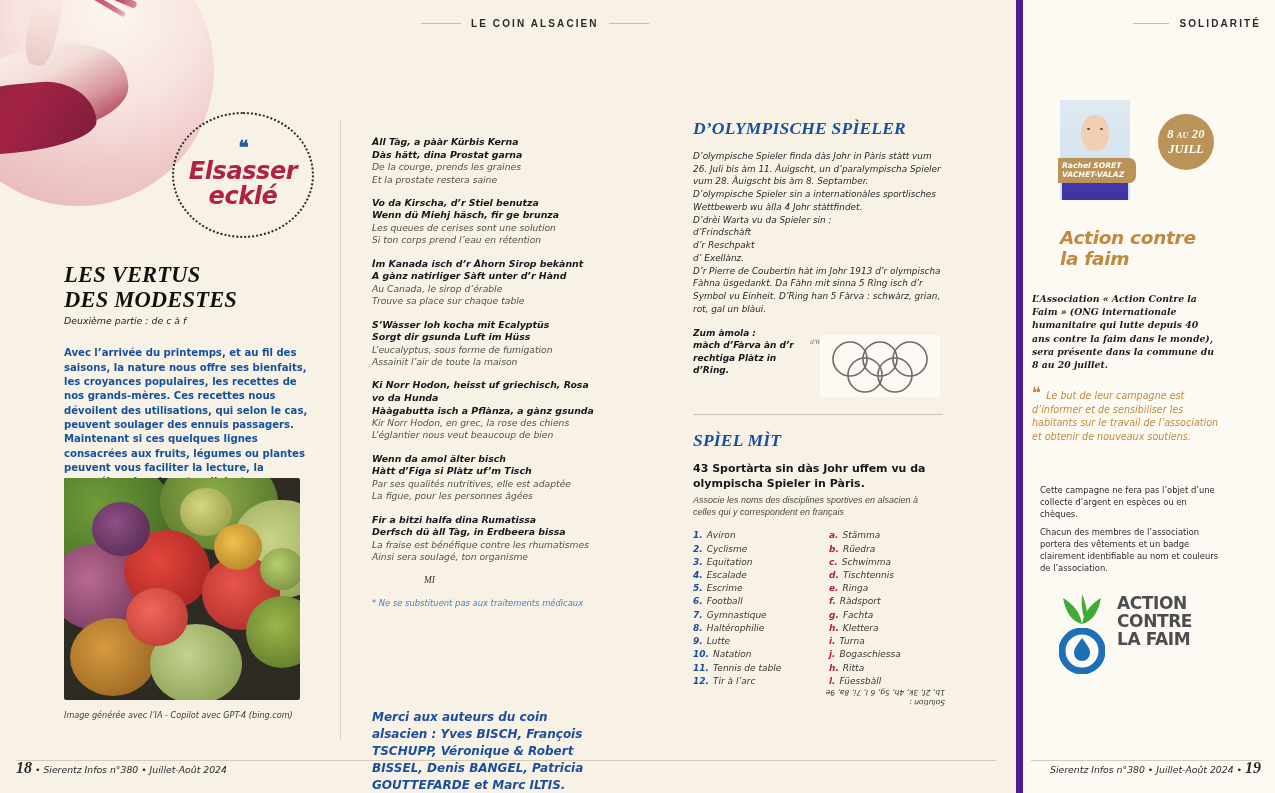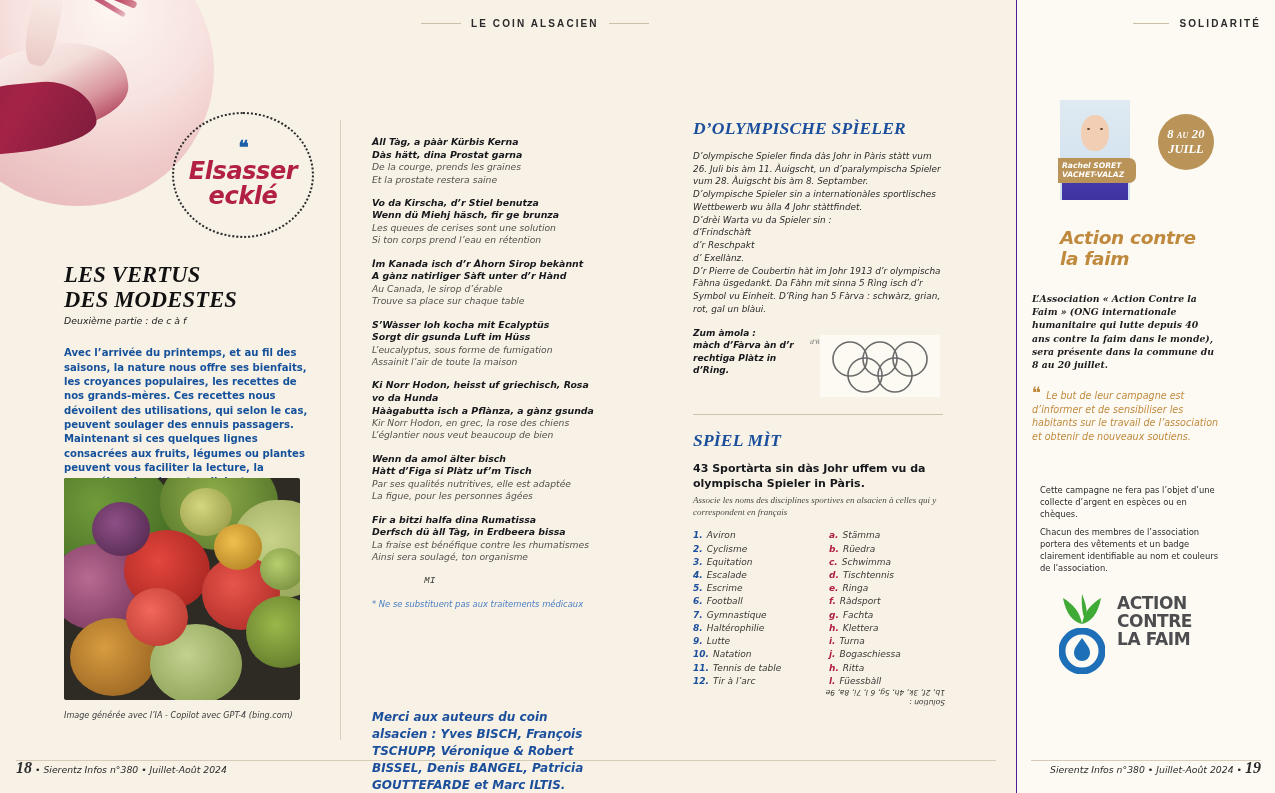--- a/index.html
+++ b/index.html
@@ -15,21 +15,21 @@
   .spread { position: absolute; inset: 0; display: flex; }
   .page-left {
     width: 1016px; height: 793px;
     background: #f7f1e6;
     position: relative;
   }
   .page-right {
     width: 259px; height: 793px;
     background: #fdfaf4;
     position: relative;
-    border-left: 1px solid #4c1d95;
+    border-left: 7px solid #4c1d95;
   }
 
   
   .runhead {
     position: absolute; top: 18px;
     display: flex; align-items: center; gap: 10px;
     font-size: 10px; letter-spacing: 2.1px; font-weight: bold;
     color: #2a2a2a;
   }
   .runhead .rule { height: 1px; background: #cbbfa8; flex: 0 0 auto; }
@@ -151,21 +151,21 @@
     font-family: "DejaVu Sans", sans-serif;
     font-weight: bold; font-style: italic;
     font-size: 9.4px; line-height: 1.34; color: #16181c;
   }
   .poem .fr {
     font-family: "DejaVu Sans", sans-serif;
     font-style: italic; font-size: 9.2px; line-height: 1.34;
     color: #53504b;
   }
   .sig {
-    font-family: Liberation Mono, monospace;
+    font-family: Liberation Serif, serif;
     font-style: italic; font-size: 9.4px; color: #3a3a3a;
     margin: 8px 0 4px 52px;
   }
   .footnote {
     margin-top: 13px;
     font-family: "DejaVu Sans", sans-serif;
     font-style: italic; font-size: 8.4px; color: #4b7fc2;
   }
   .credits {
     position: absolute; left: 372px; top: 709px; width: 235px;
@@ -207,21 +207,21 @@
     position: absolute; left: 693px; top: 414px; width: 250px;
     height: 1px; background: #cdc2ae;
   }
   .sec-title2 { margin-top: 0; }
   .game-intro-b {
     font-family: "DejaVu Sans", sans-serif;
     font-weight: bold; font-size: 11px;
     line-height: 1.36; color: #16181c;
   }
   .game-intro-i {
-    font-family: Liberation Serif, serif;
+    font-family: Liberation Sans, sans-serif;
     font-style: italic; font-size: 9px; line-height: 1.36;
     color: #4d4a45; margin-top: 2px;
   }
   .match-wrap { display: flex; gap: 22px; margin-top: 11px; }
   .match-col { flex: 1; }
   .match-row {
     font-family: "DejaVu Sans", sans-serif;
     font-style: italic; font-size: 9px; line-height: 1.47;
     color: #3a3733;
     display: flex; gap: 4px;

